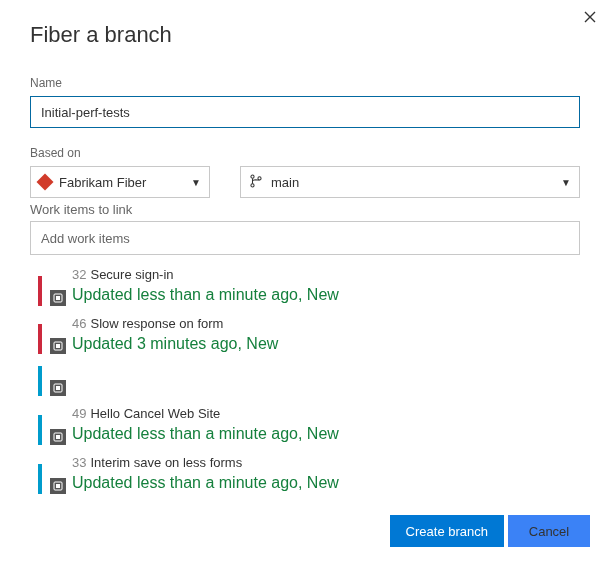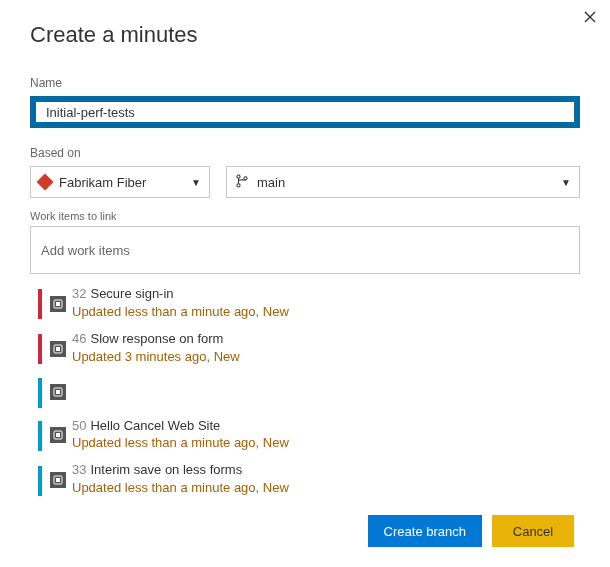--- a/index.html
+++ b/index.html
@@ -28,28 +28,28 @@
     margin-bottom: 28px;
   }
   .field-label {
     font-size: 12px;
     color: #666;
     margin-bottom: 6px;
   }
   .text-input {
     width: 100%;
     height: 32px;
-    border: 6px solid #0369a1;
+    border: 1px solid #0369a1;
     padding: 0 10px;
     font-size: 13px;
     color: #333;
     outline: none;
   }
   .section { margin-bottom: 18px; }
-  .based-row { display: flex; }
+  .based-row { display: flex; gap: 14px; }
   .dropdown {
     height: 32px;
     border: 1px solid #c8c8c8;
     display: flex;
     align-items: center;
     padding: 0 8px;
     font-size: 13px;
     cursor: pointer;
     position: relative;
     background: #fff;
@@ -67,39 +67,39 @@
     background: #d13b2a;
     transform: rotate(45deg);
     margin-right: 8px;
     flex-shrink: 0;
   }
   .branch-icon {
     margin-right: 8px;
     flex-shrink: 0;
   }
   .work-items-label {
-    font-size: 11px;
+    font-size: 13px;
     color: #666;
-    margin-top: 12px;
+    margin-top: 4px;
     margin-bottom: 4px;
   }
   .work-items-box {
     width: 100%;
-    height: 48px;
+    height: 34px;
     border: 1px solid #c8c8c8;
     padding: 0 10px;
     display: flex;
     align-items: center;
     color: #666;
     font-size: 13px;
   }
   .work-list { margin-top: 8px; }
   .work-item {
     display: flex;
-    align-items: center;
+    align-items: flex-end;
     padding: 4px 0 6px 8px;
   }
   .color-bar {
     width: 4px;
     height: 30px;
     flex-shrink: 0;
     margin-right: 8px;
     margin-top: 2px;
   }
   .wit-icon {
@@ -109,51 +109,51 @@
     margin-right: 6px;
     margin-top: 1px;
     display: flex;
     align-items: center;
     justify-content: center;
   }
   .wit-icon svg { display:block; }
   .wi-main { display: flex; flex-direction: column; }
   .wi-line1 { font-size: 13px; color: #333; line-height: 1.3; }
   .wi-id { color: #888; margin-right: 4px; }
-  .wi-line2 { font-size: 13px; color: #a16207; line-height: 1.3; margin-top: 1px; }
+  .wi-line2 { font-size: 16px; color: #15803d; line-height: 1.3; margin-top: 1px; }
   .footer {
     position: absolute;
     bottom: 20px;
-    right: 36px;
-    display: flex;
-    gap: 10px;
+    right: 20px;
+    display: flex;
+    gap: 4px;
   }
   .btn {
     height: 32px;
     padding: 0 16px;
     font-size: 13px;
     border: none;
     cursor: pointer;
     display: flex;
     align-items: center;
     justify-content: center;
   }
   .btn.primary { background: #0078d4; color: #fff; min-width: 110px; }
-  .btn.secondary { background: #eab308; color: #333; min-width: 82px; }
+  .btn.secondary { background: #3b82f6; color: #333; min-width: 82px; }
 </style>
 </head>
 <body>
 
 <div class="close-btn">
   <svg width="12" height="12" viewBox="0 0 12 12">
       <path d="M1 1 L11 11 M11 1 L1 11" stroke="#333" stroke-width="1.4"></path>
     </svg>
 </div>
 
-<h1 class="title">Create a minutes</h1>
+<h1 class="title">Fiber a branch</h1>
 
 <div class="section">
   <div class="field-label">Name</div>
   <input class="text-input" type="text" value="Initial-perf-tests" style="">
 </div>
 
 <div class="section">
   <div class="field-label">Based on</div>
   <div class="based-row">
     <div class="dropdown repo">
@@ -217,21 +217,21 @@
       </div>
       <div class="work-item">
         <div class="color-bar" style="background: rgb(0, 156, 204);"></div>
         <div class="wit-icon">
           <svg width="10" height="10" viewBox="0 0 10 10">
             <rect x="1" y="1" width="8" height="8" rx="1" fill="none" stroke="#fff" stroke-width="1"></rect>
             <rect x="3" y="3" width="4" height="4" fill="#fff"></rect>
           </svg>
         </div>
         <div class="wi-main">
-          <div class="wi-line1"><span class="wi-id">50</span><span>Hello Cancel Web Site</span></div>
+          <div class="wi-line1"><span class="wi-id">49</span><span>Hello Cancel Web Site</span></div>
           <div class="wi-line2">Updated less than a minute ago, New</div>
         </div>
       </div>
       <div class="work-item">
         <div class="color-bar" style="background: rgb(0, 156, 204);"></div>
         <div class="wit-icon">
           <svg width="10" height="10" viewBox="0 0 10 10">
             <rect x="1" y="1" width="8" height="8" rx="1" fill="none" stroke="#fff" stroke-width="1"></rect>
             <rect x="3" y="3" width="4" height="4" fill="#fff"></rect>
           </svg>

